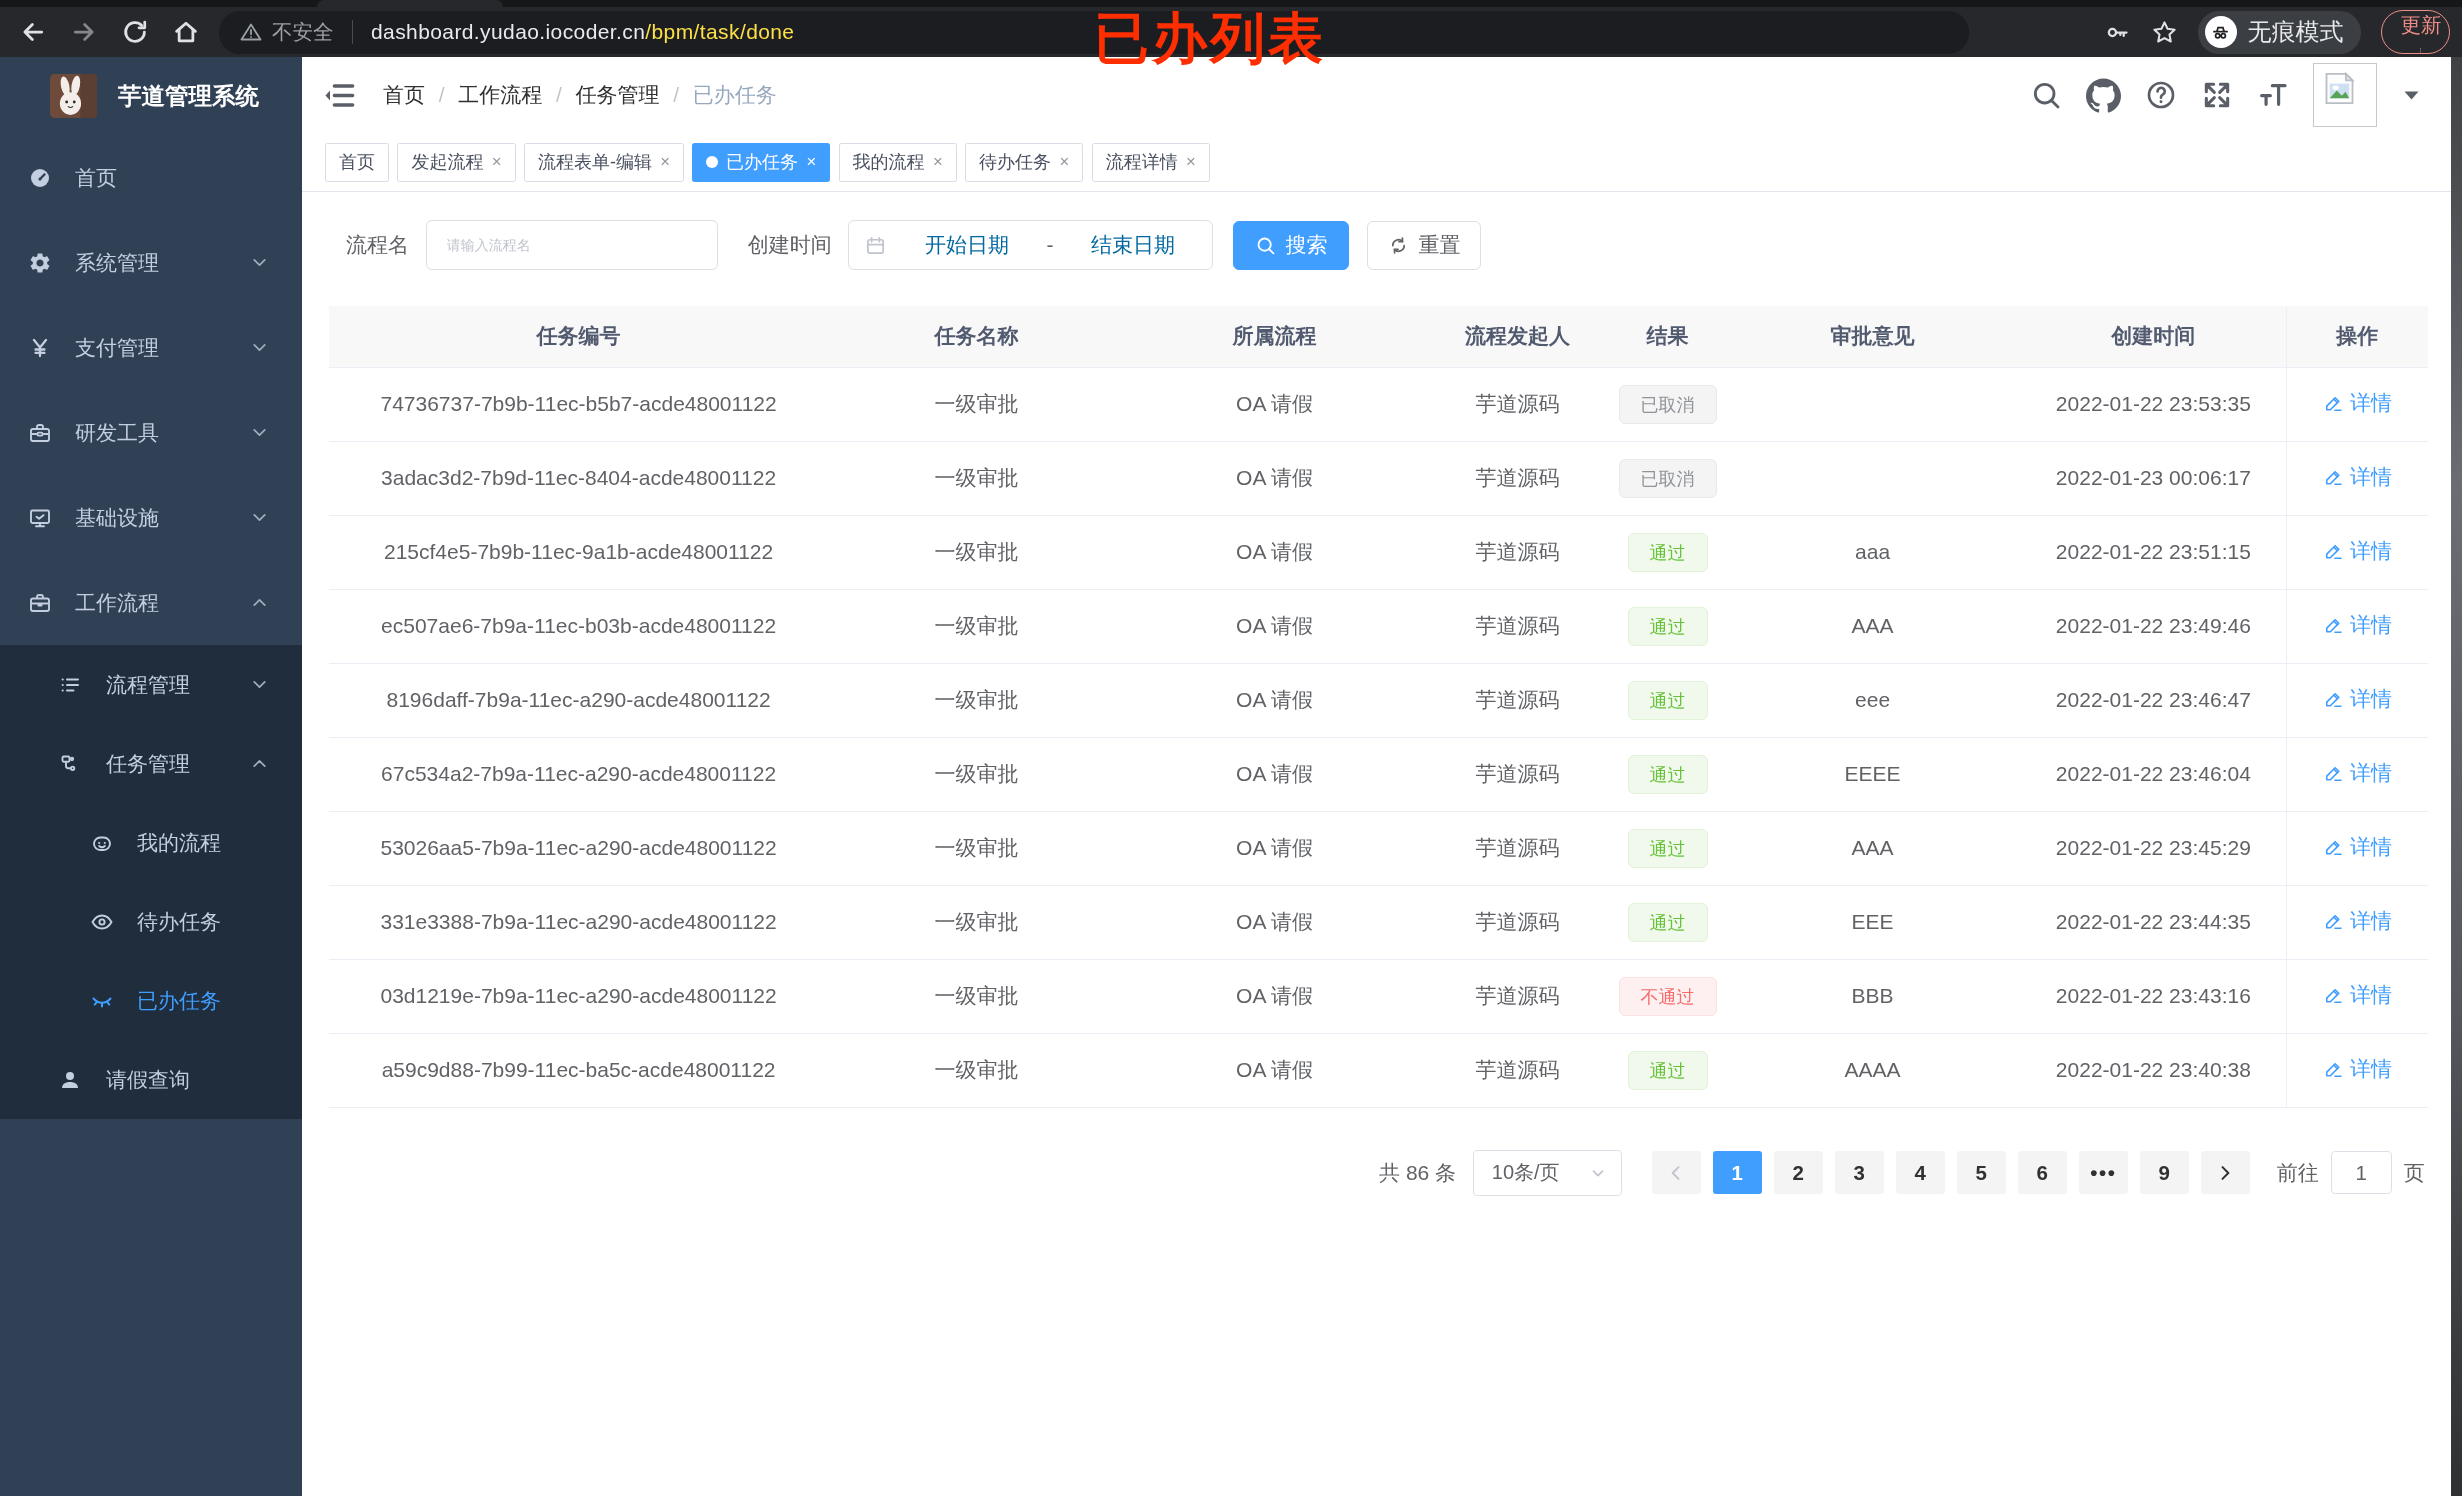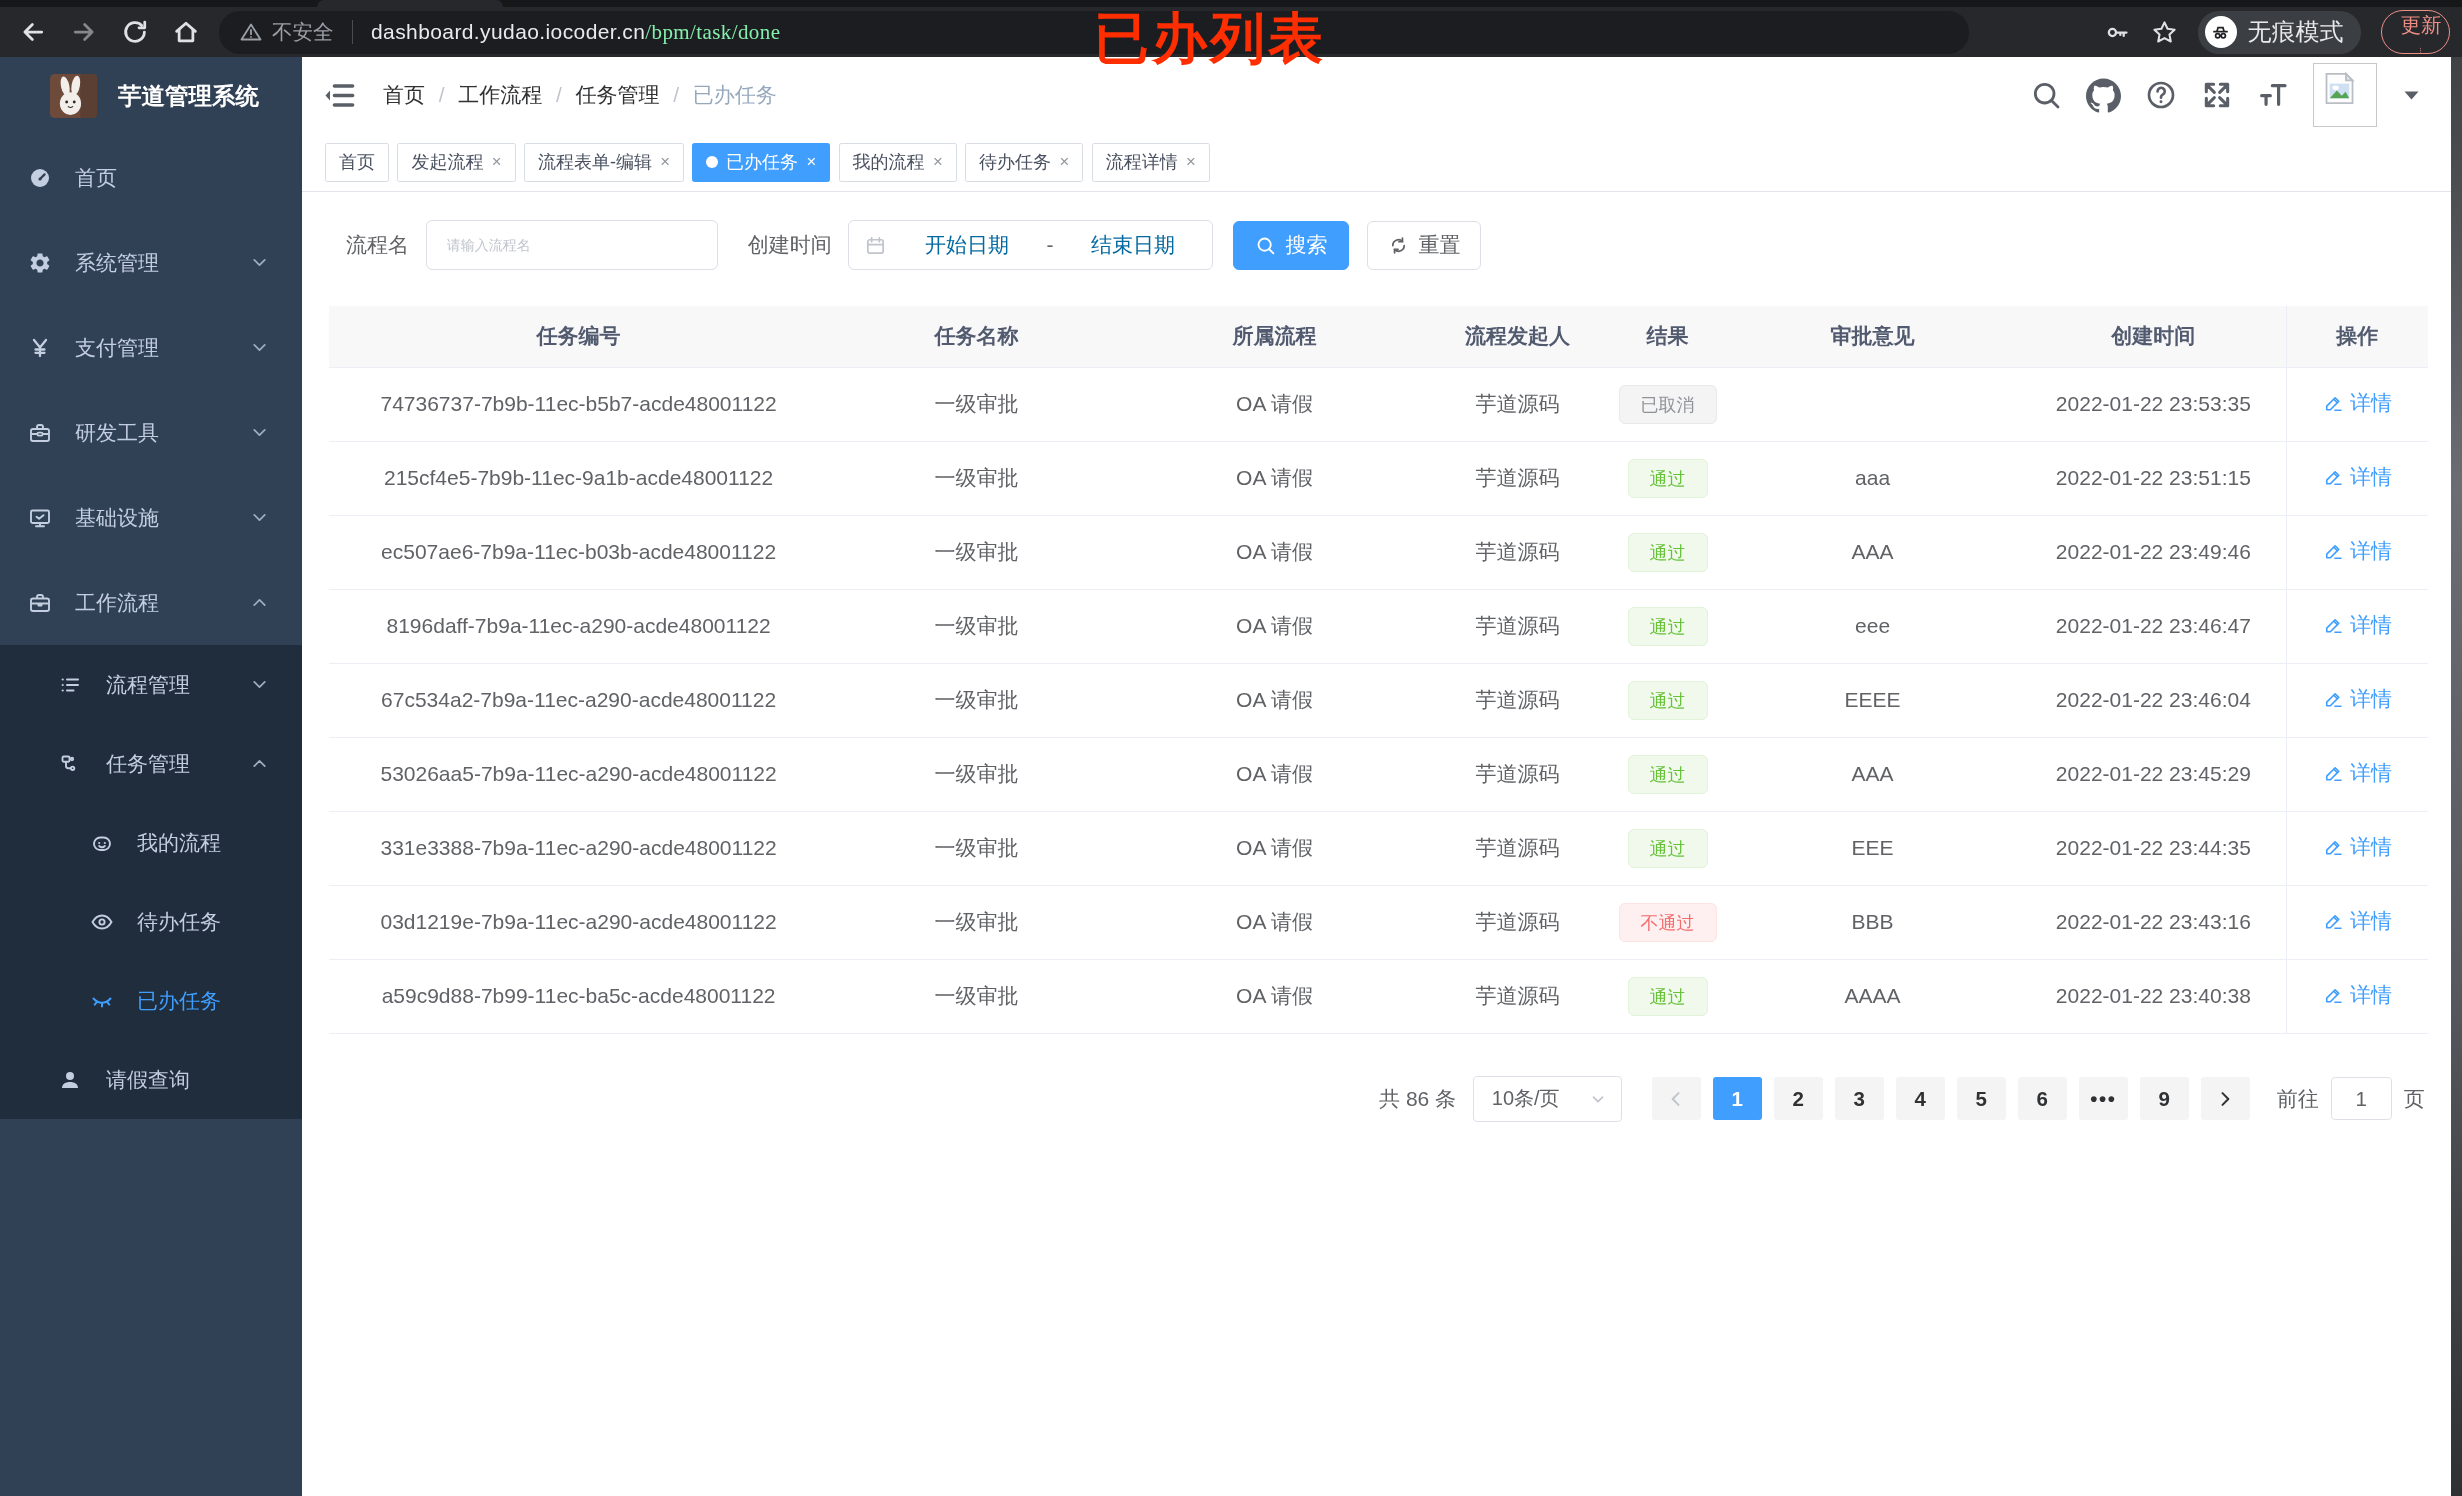--- a/index.html
+++ b/index.html
@@ -13,21 +13,21 @@
   .chrome-tabhint { position:absolute; top:0; left:317px; width:186px; height:6.8px; background:#26282c; border-radius:9px 9px 0 0; }
   .chrome-bar { position:absolute; top:6.8px; left:0; right:0; height:50px; display:flex; align-items:center; }
   .cicon { width:30px; height:30px; color:#dfe1e5; flex:none; }
   .cicon.dim { color:#84878b; }
   .chrome-nav { display:flex; align-items:center; gap:21px; margin-left:18px; }
   .omnibox { position:absolute; left:219px; top:3.8px; width:1750px; height:43px; border-radius:21px; background:#1b1d21; display:flex; align-items:center; }
   .omni-warn { width:24px; height:24px; color:#9aa0a6; margin-left:20px; }
   .omni-sec { font-size:20.5px; color:#9aa0a6; margin-left:9px; }
   .omni-div { width:1.5px; height:24px; background:#494c50; margin:0 18px; }
   .omni-url { font-size:21px; color:#e8eaed; letter-spacing:0.4px; white-space:nowrap; }
-  .omni-url .path { color:#86efac;font-family:Liberation Serif, serif; }
+  .omni-url .path { color:#fde047; }
   .chrome-right { position:absolute; right:12px; top:3.8px; height:43px; display:flex; align-items:center; gap:20px; }
   .incog-pill { height:43px; border-radius:21px; background:#3b3e42; display:flex; align-items:center; padding:0 18px 0 6.8px; gap:10.6px; }
   .incog-circle { width:32px; height:32px; border-radius:50%; background:#fff; display:flex; align-items:center; justify-content:center; }
   .incog-circle svg { width:21px; height:21px; color:#202124; }
   .incog-label { color:#e8eaed; font-size:24px; }
   .update-pill { height:44px; border-radius:22px; border:1.5px solid #ee8e86; display:flex; align-items:center; padding:0 7.6px 0 18px; gap:7.6px; color:#ee8e86; font-size:20.5px;flex-direction:column; }
   .update-pill svg { width:23px; height:23px; }
   .annotation { position:absolute; left:1094px; top:1.5px; font-size:55px; font-weight:700; color:#fe2e00; letter-spacing:3px; z-index:60; white-space:nowrap; }
 
   
@@ -549,20 +549,37 @@
             <td class="op"><span class="detail-link">
                 <svg viewBox="0 0 24 24" fill="none" stroke="currentColor" stroke-width="1.9" stroke-linejoin="round">
                   <path d="M14.2 5.6l4.2 4.2L8.6 19.6H4.4v-4.2z"></path>
                   <path d="M12.6 7.2l4.2 4.2"></path>
                   <path d="M14 20.2h7" stroke-linecap="round"></path>
                 </svg>
                 <span>详情</span>
               </span></td>
           </tr>
           <tr>
+            <td>3adac3d2-7b9d-11ec-8404-acde48001122</td>
+            <td>一级审批</td>
+            <td>OA 请假</td>
+            <td>芋道源码</td>
+            <td><span class="tag info">已取消</span></td>
+            <td></td>
+            <td>2022-01-23 00:06:17</td>
+            <td class="op"><span class="detail-link">
+                <svg viewBox="0 0 24 24" fill="none" stroke="currentColor" stroke-width="1.9" stroke-linejoin="round">
+                  <path d="M14.2 5.6l4.2 4.2L8.6 19.6H4.4v-4.2z"></path>
+                  <path d="M12.6 7.2l4.2 4.2"></path>
+                  <path d="M14 20.2h7" stroke-linecap="round"></path>
+                </svg>
+                <span>详情</span>
+              </span></td>
+          </tr>
+          <tr>
             <td>215cf4e5-7b9b-11ec-9a1b-acde48001122</td>
             <td>一级审批</td>
             <td>OA 请假</td>
             <td>芋道源码</td>
             <td><span class="tag success">通过</span></td>
             <td>aaa</td>
             <td>2022-01-22 23:51:15</td>
             <td class="op"><span class="detail-link">
                 <svg viewBox="0 0 24 24" fill="none" stroke="currentColor" stroke-width="1.9" stroke-linejoin="round">
                   <path d="M14.2 5.6l4.2 4.2L8.6 19.6H4.4v-4.2z"></path>

